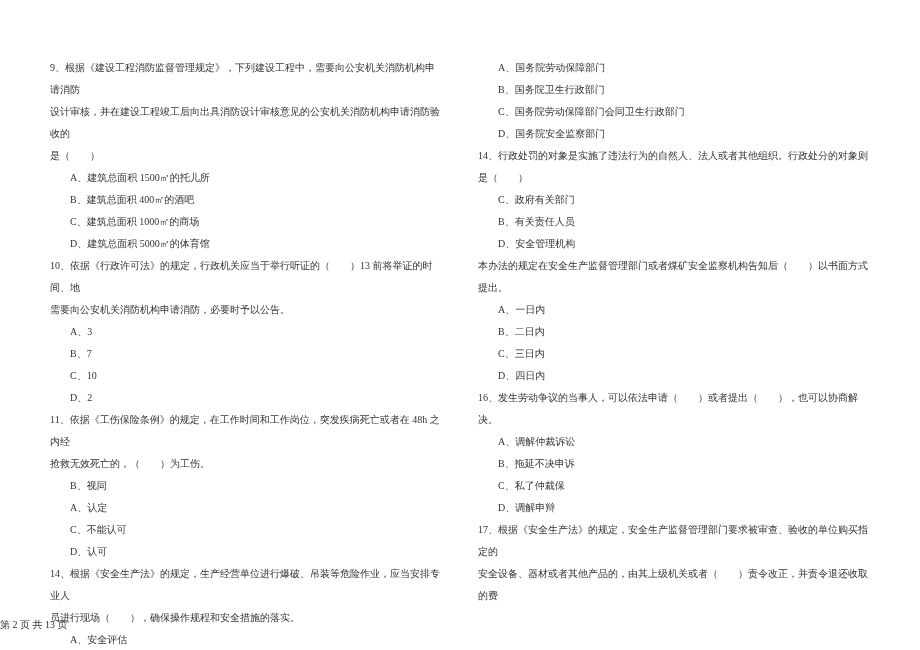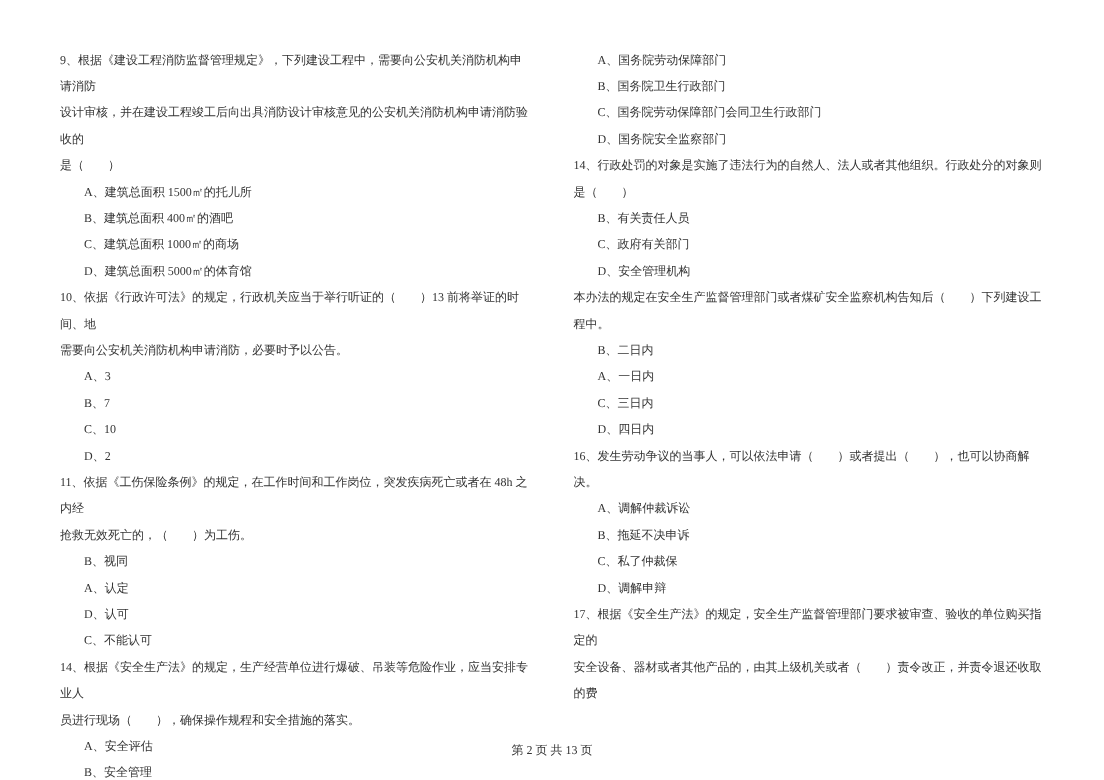--- a/index.html
+++ b/index.html
@@ -10,37 +10,37 @@
       font-family: "SimSun", "宋体", serif;
       font-size: 10px;
       color: #333;
       padding: 40px 50px 30px 50px;
       position: relative;
     }
     .columns {
       display: flex;
       gap: 36px;
       height: 560px;
+      margin-top: 17px;
     }
     .column {
       flex: 1;
       line-height: 2.2;
     }
     .question {
       text-align: left;
     }
     .option {
       padding-left: 2em;
     }
     .footer {
       position: absolute;
       bottom: 18px;
       left: 0;
       right: 0;
-      text-align: center;
       font-size: 10px;
       color: #333;
     }
   </style>
 </head>
 <body>
 
 <div class="columns">
   <div class="column">
     <div class="question">9、根据《建设工程消防监督管理规定》，下列建设工程中，需要向公安机关消防机构申请消防</div>
@@ -53,41 +53,41 @@
     <div class="question">10、依据《行政许可法》的规定，行政机关应当于举行听证的（　　）13 前将举证的时间、地</div>
     <div class="question">需要向公安机关消防机构申请消防，必要时予以公告。</div>
     <div class="option">A、3</div>
     <div class="option">B、7</div>
     <div class="option">C、10</div>
     <div class="option">D、2</div>
     <div class="question">11、依据《工伤保险条例》的规定，在工作时间和工作岗位，突发疾病死亡或者在 48h 之内经</div>
     <div class="question">抢救无效死亡的，（　　）为工伤。</div>
     <div class="option">B、视同</div>
     <div class="option">A、认定</div>
+    <div class="option">C、不能认可</div>
     <div class="option">D、认可</div>
-    <div class="option">C、不能认可</div>
     <div class="question">14、根据《安全生产法》的规定，生产经营单位进行爆破、吊装等危险作业，应当安排专业人</div>
     <div class="question">员进行现场（　　），确保操作规程和安全措施的落实。</div>
     <div class="option">A、安全评估</div>
     <div class="option">B、安全管理</div>
 
   </div>
 
   <div class="column">
     <div class="option">A、国务院劳动保障部门</div>
     <div class="option">B、国务院卫生行政部门</div>
     <div class="option">C、国务院劳动保障部门会同卫生行政部门</div>
     <div class="option">D、国务院安全监察部门</div>
     <div class="question">14、行政处罚的对象是实施了违法行为的自然人、法人或者其他组织。行政处分的对象则是（　　）</div>
+    <div class="option">C、政府有关部门</div>
     <div class="option">B、有关责任人员</div>
-    <div class="option">C、政府有关部门</div>
     <div class="option">D、安全管理机构</div>
-    <div class="question">本办法的规定在安全生产监督管理部门或者煤矿安全监察机构告知后（　　）下列建设工程中。</div>
+    <div class="question">本办法的规定在安全生产监督管理部门或者煤矿安全监察机构告知后（　　）以书面方式提出。</div>
+    <div class="option">A、一日内</div>
     <div class="option">B、二日内</div>
-    <div class="option">A、一日内</div>
     <div class="option">C、三日内</div>
     <div class="option">D、四日内</div>
     <div class="question">16、发生劳动争议的当事人，可以依法申请（　　）或者提出（　　），也可以协商解决。</div>
     <div class="option">A、调解仲裁诉讼</div>
     <div class="option">B、拖延不决申诉</div>
     <div class="option">C、私了仲裁保</div>
     <div class="option">D、调解申辩</div>
     <div class="question">17、根据《安全生产法》的规定，安全生产监督管理部门要求被审查、验收的单位购买指定的</div>
     <div class="question">安全设备、器材或者其他产品的，由其上级机关或者（　　）责令改正，并责令退还收取的费</div>
 

